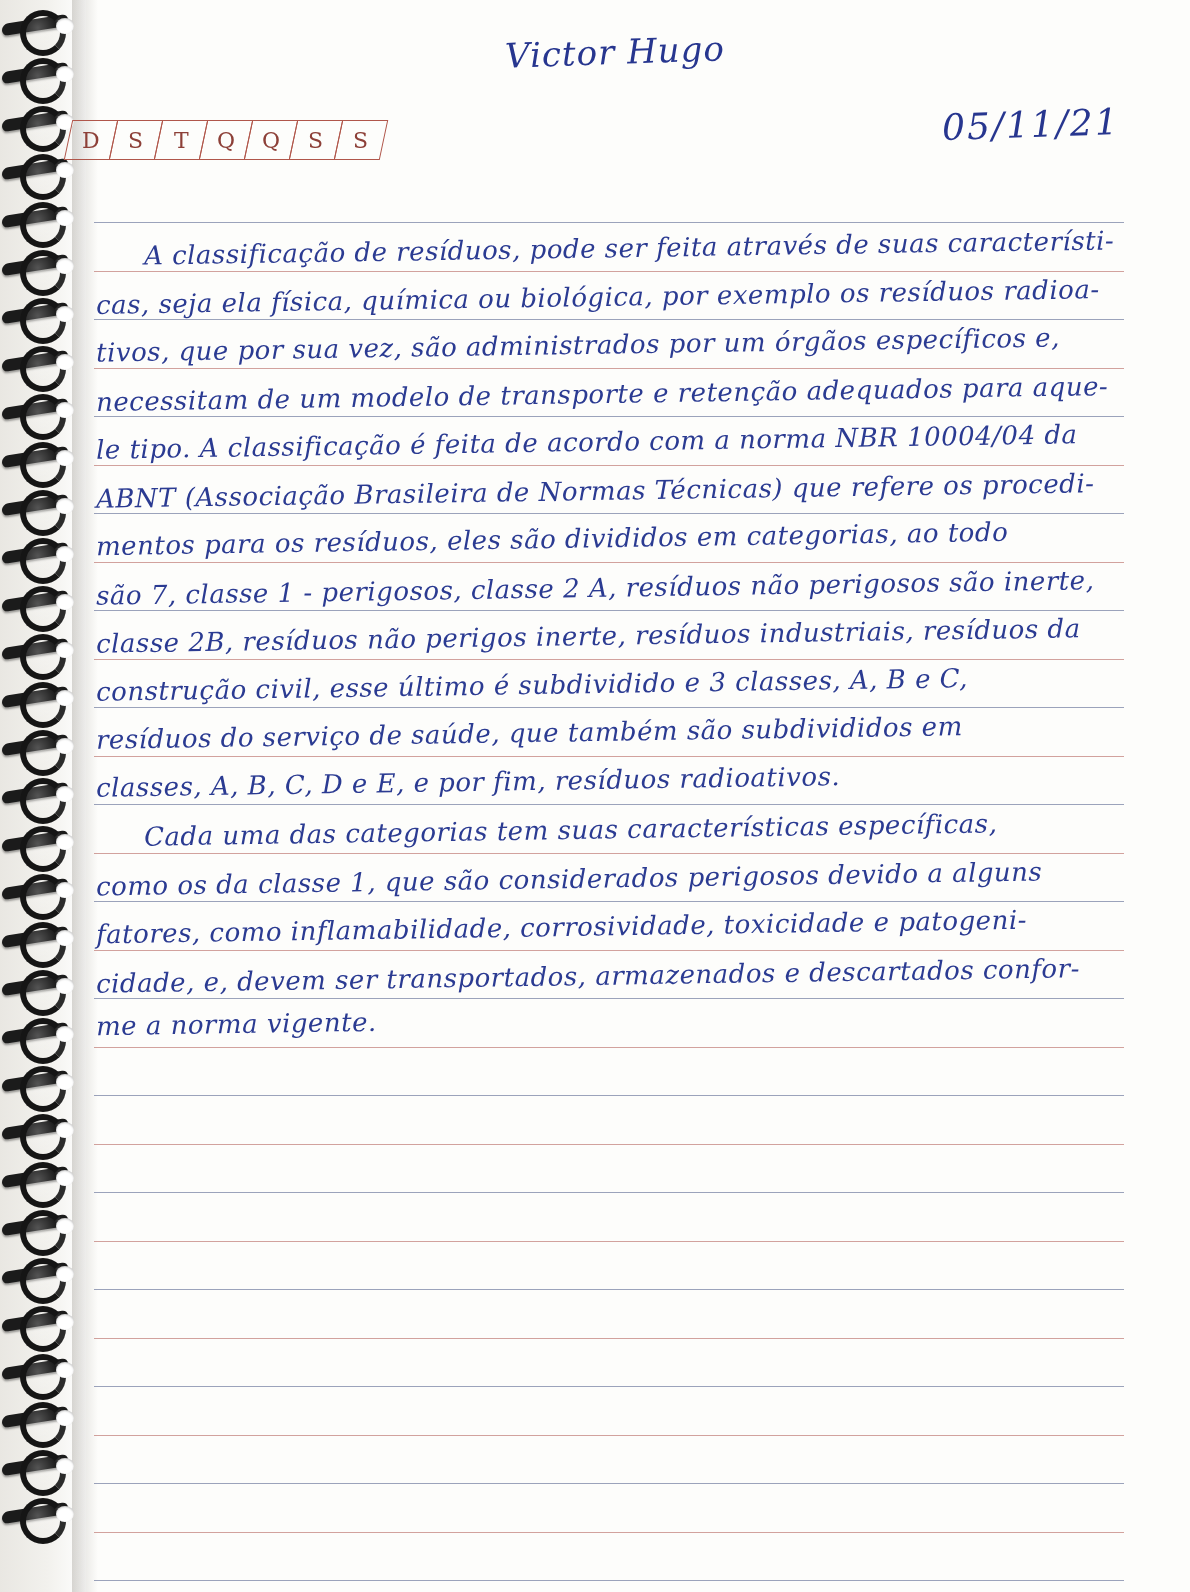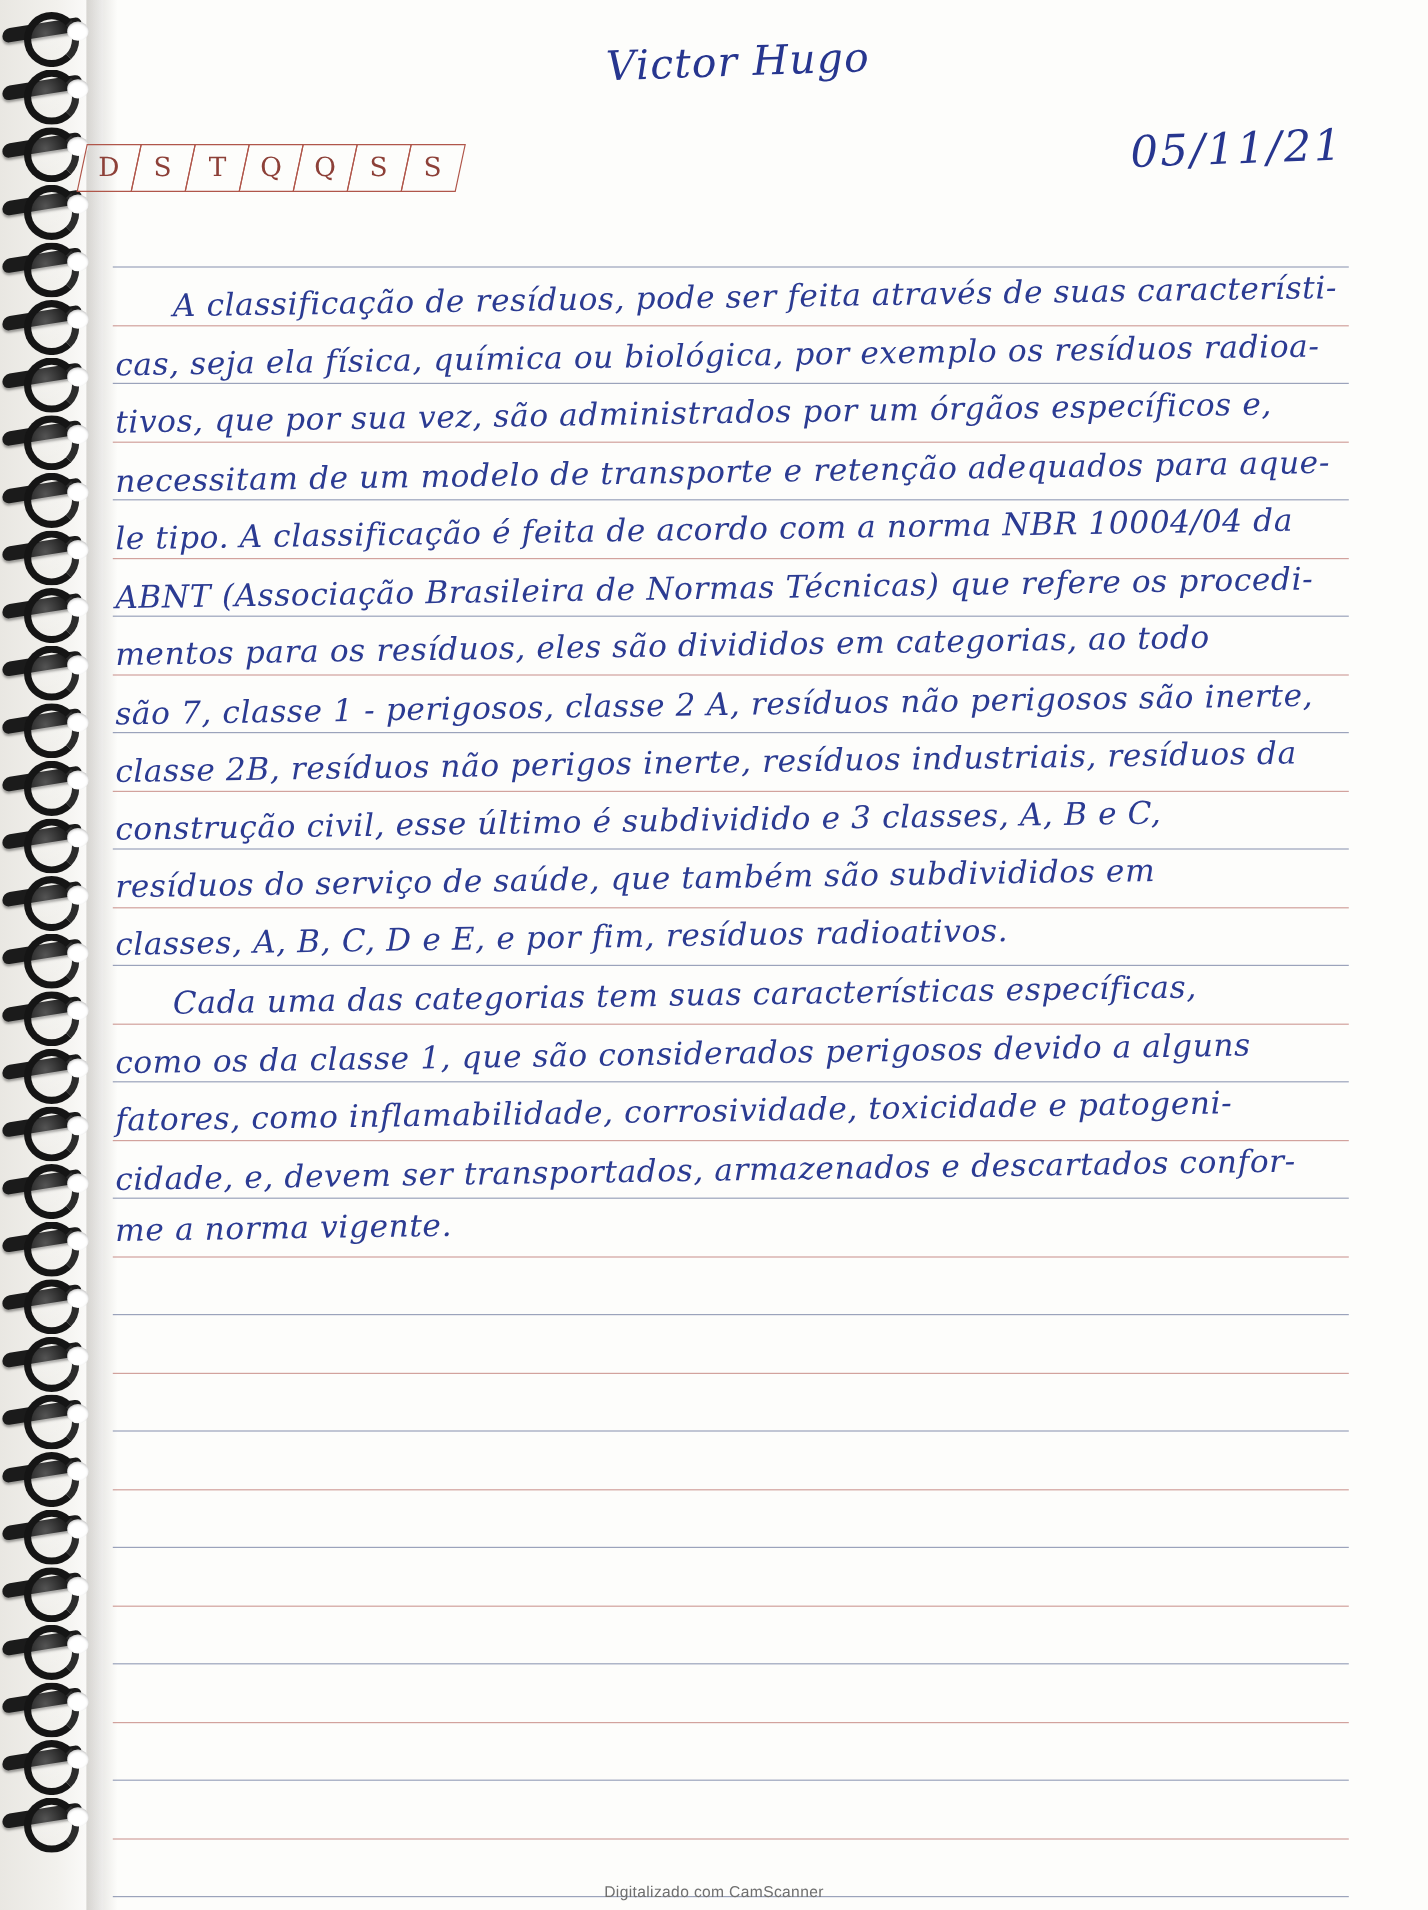--- a/index.html
+++ b/index.html
@@ -413,14 +413,13 @@
       <div class="hw-line" style="top: 670px; left: 10px;">construção civil, esse último é subdividido e 3 classes, A, B e C,</div>
       <div class="hw-line" style="top: 718px; left: 10px;">resíduos do serviço de saúde, que também são subdivididos em</div>
       <div class="hw-line" style="top: 767px; left: 10px;">classes, A, B, C, D e E, e por fim, resíduos radioativos.</div>
       <div class="hw-line" style="top: 815px; left: 58px;">Cada uma das categorias tem suas características específicas,</div>
       <div class="hw-line" style="top: 864px; left: 10px;">como os da classe 1, que são considerados perigosos devido a alguns</div>
       <div class="hw-line" style="top: 912px; left: 10px;">fatores, como inflamabilidade, corrosividade, toxicidade e patogeni-</div>
       <div class="hw-line" style="top: 961px; left: 10px;">cidade, e, devem ser transportados, armazenados e descartados confor-</div>
       <div class="hw-line" style="top: 1009px; left: 10px;">me a norma vigente.</div>
     </div>
 
-  <div class="footer">Digitalizado com CamScanner</div>
 </div>
 
 </body></html>

